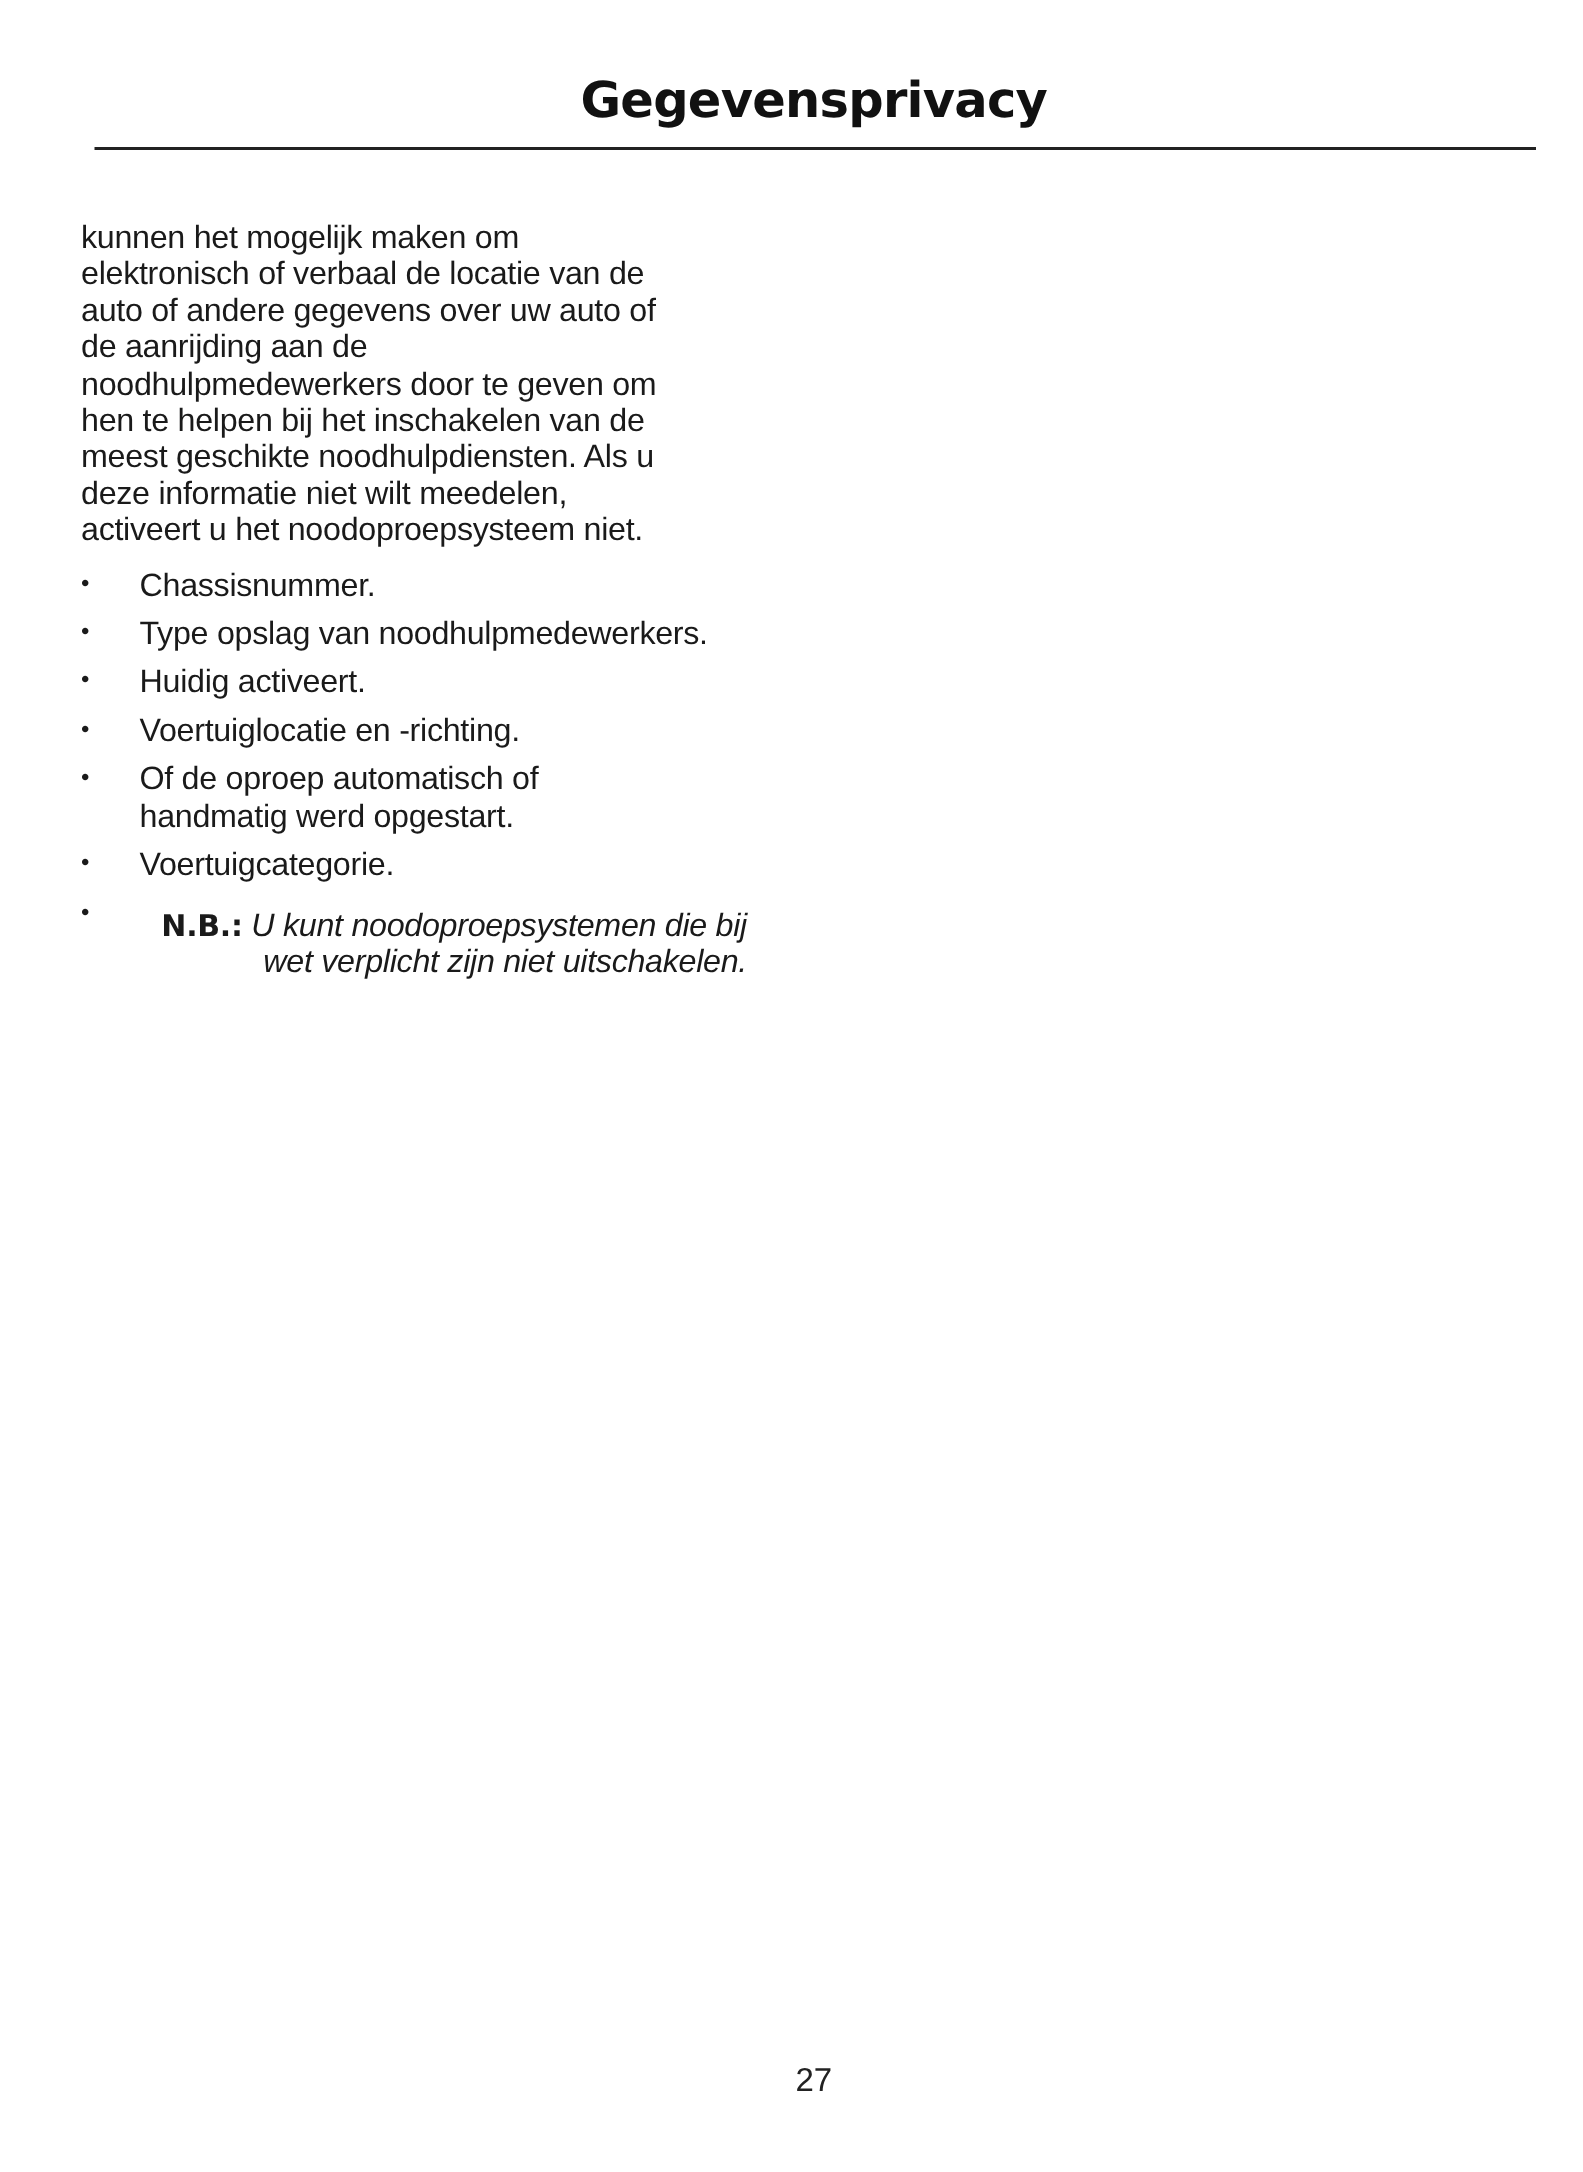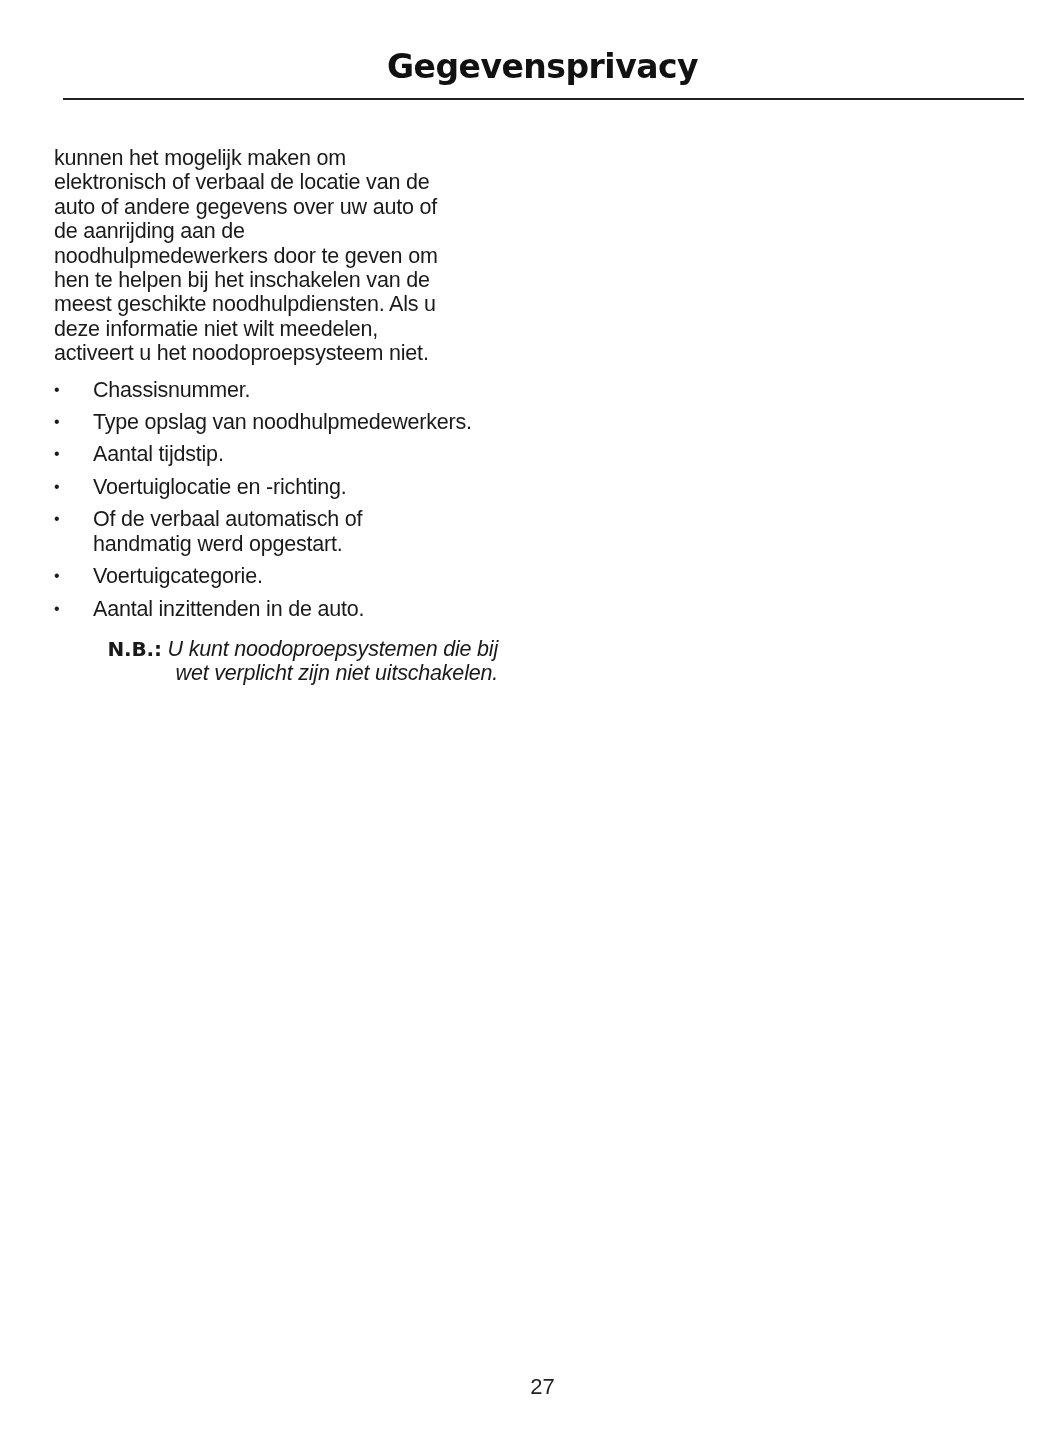--- a/index.html
+++ b/index.html
@@ -43,24 +43,24 @@
 auto of andere gegevens over uw auto of
 de aanrijding aan de
 noodhulpmedewerkers door te geven om
 hen te helpen bij het inschakelen van de
 meest geschikte noodhulpdiensten. Als u
 deze informatie niet wilt meedelen,
 activeert u het noodoproepsysteem niet.</p>
   <ul class="list">
     <li class="list-item"><span class="bullet">•</span><span>Chassisnummer.</span></li>
     <li class="list-item"><span class="bullet">•</span><span>Type opslag van noodhulpmedewerkers.</span></li>
-    <li class="list-item"><span class="bullet">•</span><span>Aantal tijdstip.</span></li>
+    <li class="list-item"><span class="bullet">•</span><span>Huidig activeert.</span></li>
     <li class="list-item"><span class="bullet">•</span><span>Voertuiglocatie en -richting.</span></li>
-    <li class="list-item"><span class="bullet">•</span><span>Of de verbaal automatisch of
+    <li class="list-item"><span class="bullet">•</span><span>Of de oproep automatisch of
 handmatig werd opgestart.</span></li>
     <li class="list-item"><span class="bullet">•</span><span>Voertuigcategorie.</span></li>
-    <li class="list-item"><span class="bullet">•</span><span>Aantal inzittenden in de auto.</span></li>
+    <li class="list-item"><span class="bullet">•</span></li>
   </ul>
   <p class="note"><span class="note-label">N.B.:</span> <span class="note-text">U kunt noodoproepsystemen die bij
 wet verplicht zijn niet uitschakelen.</span></p>
 </div>
 
 <div class="page-number">27</div>
 
 </body></html>

